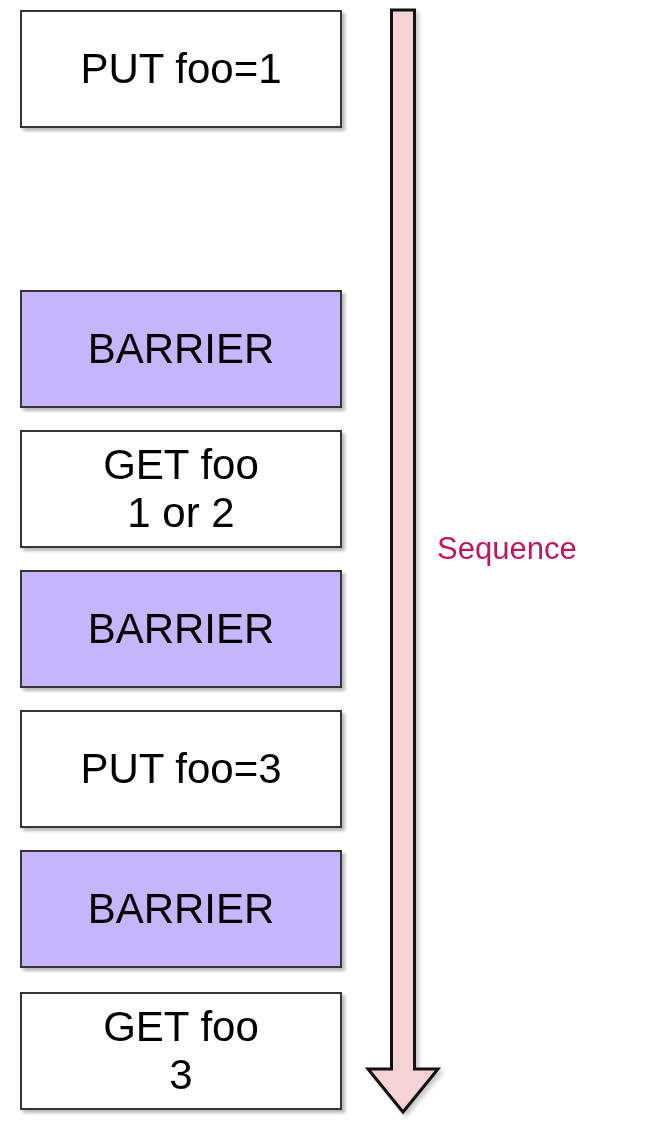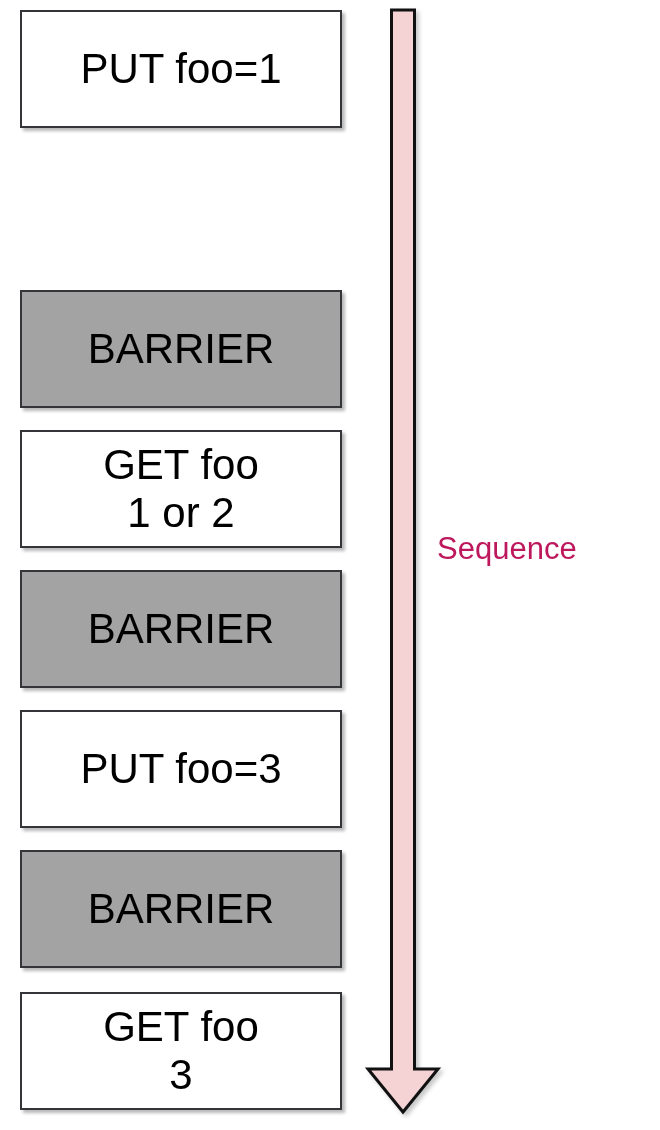--- a/index.html
+++ b/index.html
@@ -23,21 +23,21 @@
     box-sizing: border-box;
     border: 2px solid #333538;
     background: #ffffff;
     box-shadow: 3px 3px 3px rgba(0,0,0,0.28);
     display: flex;
     align-items: center;
     justify-content: center;
     text-align: center;
   }
   .box.barrier {
-    background: #a3a3a3;
+    background: #c4b5fd;
   }
   .box .lbl {
     font-size: 42px;
     line-height: 1.15;
     color: #000000;
     white-space: pre-line;
   }
   .pos-0 { top: 10px; }
   .pos-1 { top: 150px; }
   .pos-2 { top: 290px; }

